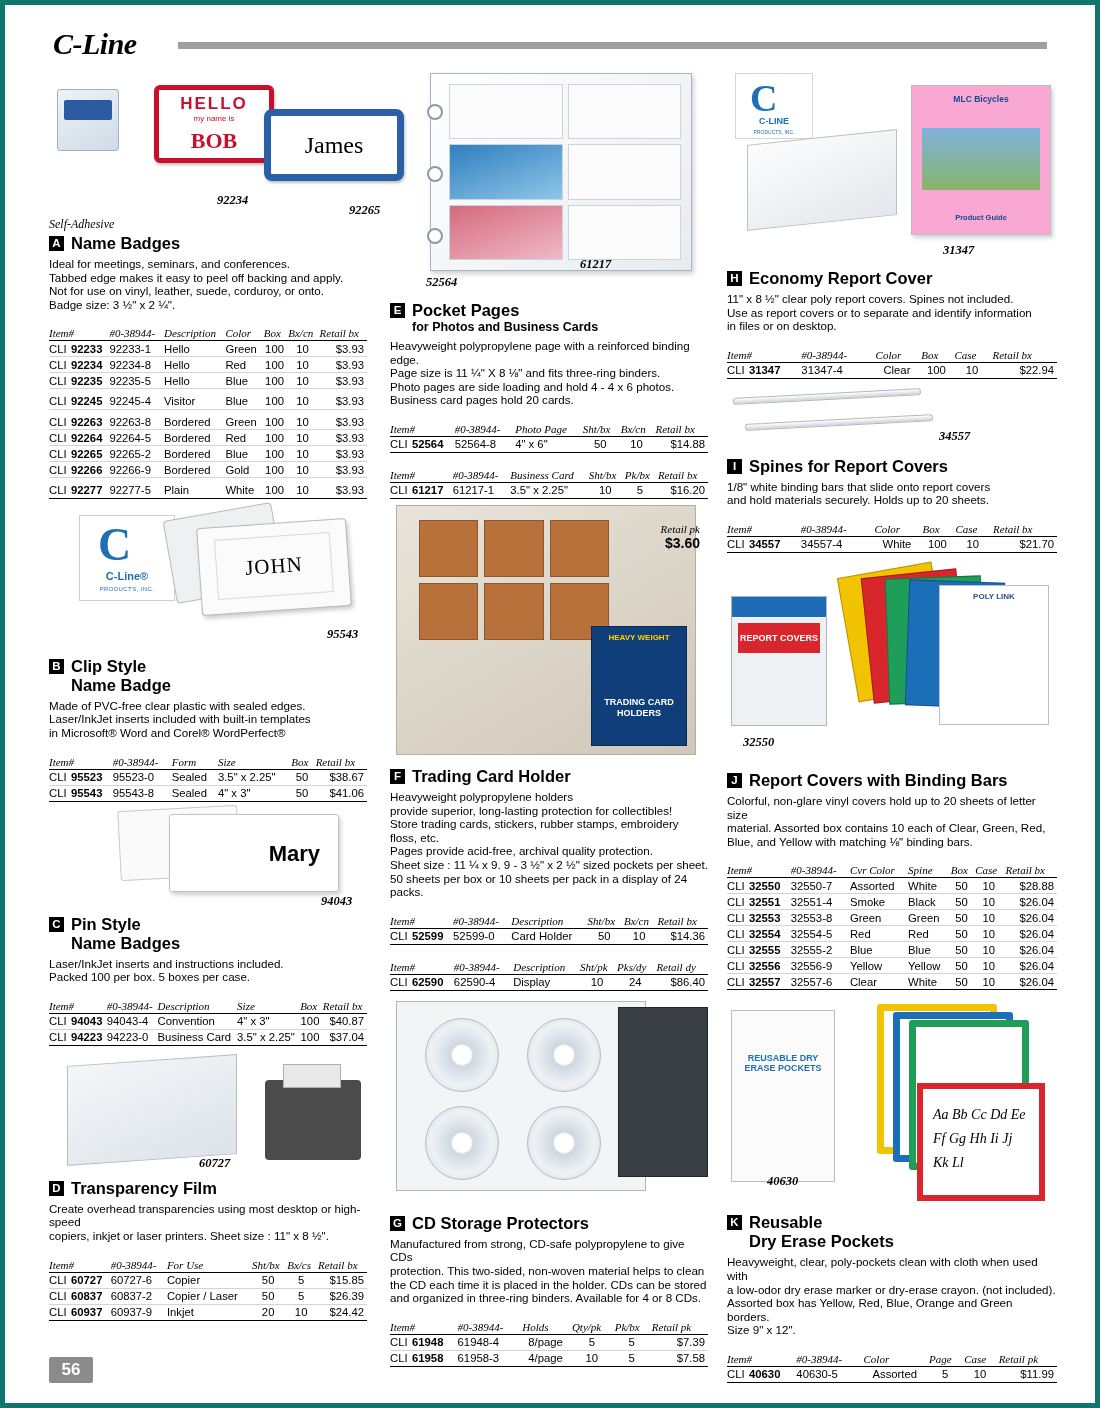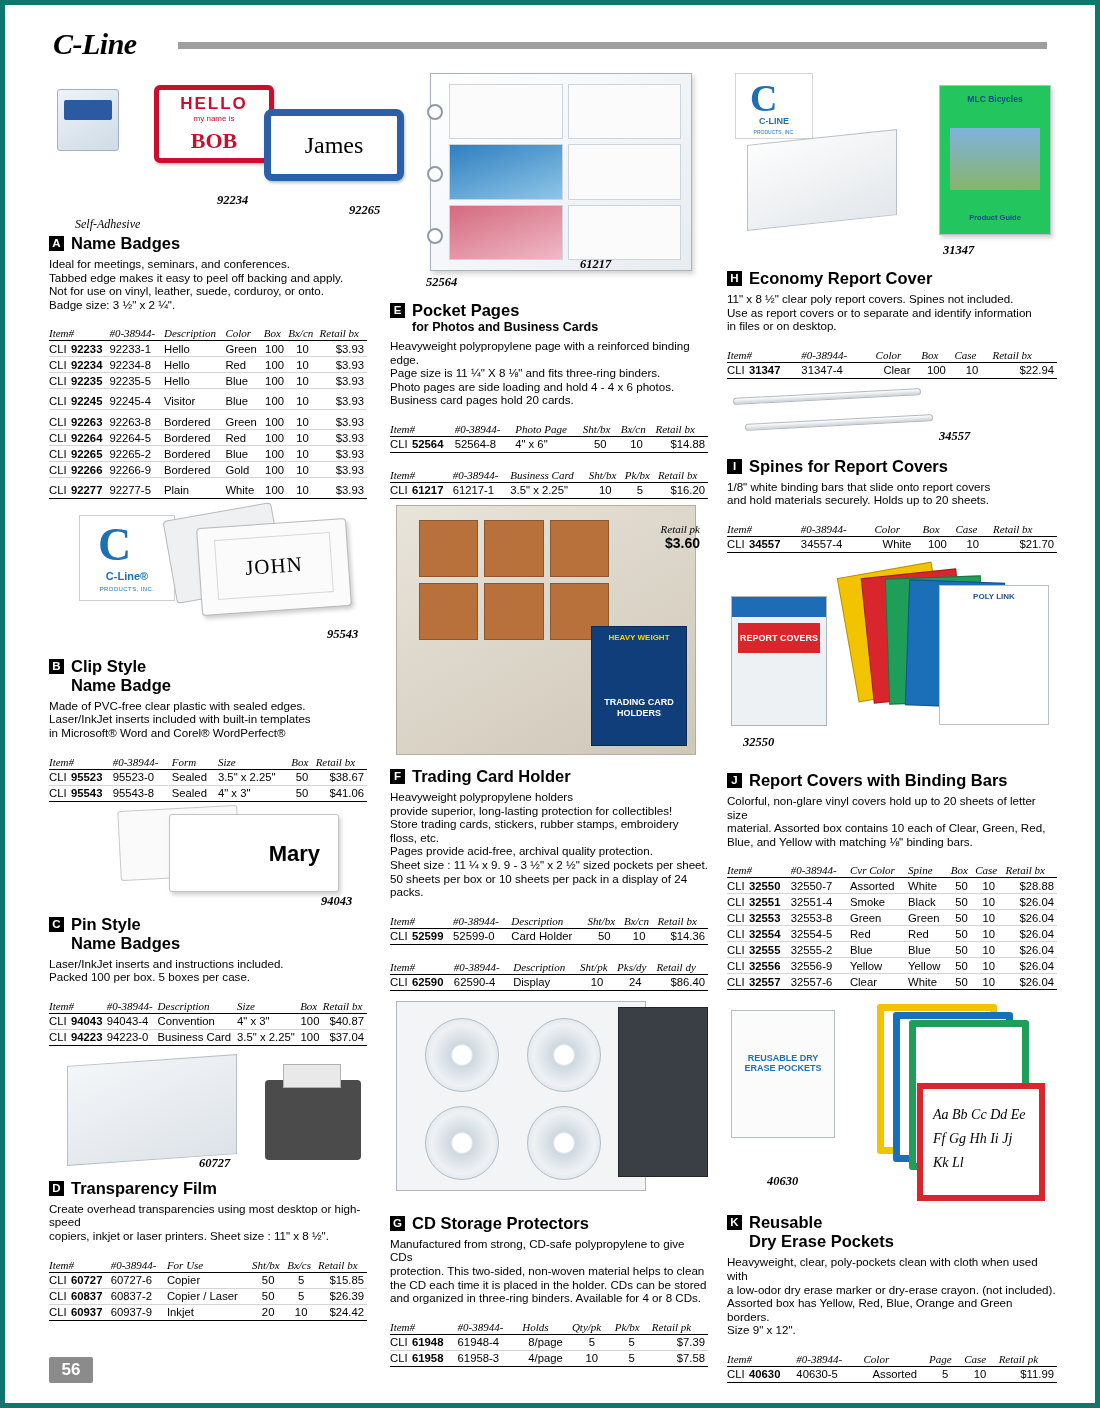--- a/index.html
+++ b/index.html
@@ -255,22 +255,22 @@
   .logoH .lbl{ position:absolute; left:0; right:0; bottom:12px; text-align:center;
      font-size:9px; font-weight:bold; color:#1f6fb4; }
   .logoH .lbl2{ position:absolute; left:0; right:0; bottom:3px; text-align:center;
      font-size:5px; color:#1f6fb4; }
   .rcStack {
     position:absolute; left:20px; top:70px; width:150px; height:86px;
     background:linear-gradient(160deg,#fdfdfd,#e3e7eb);
     border:1px solid #b9c1c8; transform:skewY(-6deg);
   }
   .guide {
-    position:absolute; right:6px; top:18px; width:112px; height:150px;
-    background:#22c55e; border:1px solid #b7bec5; box-shadow:2px 3px 4px rgba(0,0,0,.18);
+    position:absolute; right:6px; top:18px; width:140px; height:150px;
+    background:#f9a8d4; border:1px solid #b7bec5; box-shadow:2px 3px 4px rgba(0,0,0,.18);
   }
   .guide .ttl { position:absolute; left:0; right:0; top:8px; text-align:center;
      font-size:8.5px; font-weight:bold; color:#114a8f; }
   .guide .pic { position:absolute; left:10px; right:10px; top:42px; height:62px;
      background:linear-gradient(#7fb2dd,#87b56b); }
   .guide .ft { position:absolute; left:0; right:0; bottom:12px; text-align:center;
      font-size:7.5px; color:#114a8f; font-weight:bold; }
   
   .artI { height:70px; }
   .spine { position:absolute; height:7px; background:linear-gradient(#ffffff,#cdd3d8);
@@ -285,21 +285,21 @@
   .jbox .mid { position:absolute; left:6px; right:6px; top:26px; height:30px; background:#d8262c;
     color:#fff; font-size:9px; font-weight:bold; text-align:center; line-height:30px; }
   .fan { position:absolute; width:96px; height:126px; border:1px solid rgba(0,0,0,.25); }
   .jdoc { position:absolute; right:8px; top:26px; width:110px; height:140px;
     background:#fff; border:1px solid #b8bfc6; }
   .jdoc .hdr{ position:absolute; left:0; right:0; top:6px; text-align:center;
     font-size:8px; font-weight:bold; color:#2b4f8e; }
   
   .artK { height:215px; }
   .kpack {
-    position:absolute; left:4px; top:14px; width:104px; height:128px;
+    position:absolute; left:4px; top:14px; width:104px; height:172px;
     background:#fbfbfb; border:1px solid #b7bdc3;
   }
   .kpack .t1 { position:absolute; left:4px; right:4px; top:42px; text-align:center;
     font-size:9px; font-weight:bold; color:#1f6fb4; line-height:10px; }
   .kpocket { position:absolute; width:120px; height:150px; background:#fff;
     border:7px solid #000; border-radius:3px; }
   .kwrite { position:absolute; right:12px; bottom:10px; width:128px; height:118px;
     background:#fff; border:6px solid #d8262c; }
   .kwrite span { position:absolute; left:10px; top:14px; right:8px;
     font-family:"Liberation Serif", serif; font-style:italic; font-size:14px; line-height:24px; }
@@ -329,21 +329,21 @@
           <div class="h1">HELLO</div>
           <div class="h2">my name is</div>
           <div class="h3">BOB</div>
         </div>
         <div class="james">
           <span>James</span>
         </div>
         <div class="num ph" style="left:168px; top:126px;">92234</div>
         <div class="num ph" style="left:300px; top:136px;">92265</div>
       </div>
-      <div class="caption-it" style="margin-left:26px;">Self-Adhesive</div>
+      <div class="caption-it" style="">Self-Adhesive</div>
       <div class="sec-row">
         <div class="letter">A</div>
         <h2 class="sec">Name Badges</h2>
       </div>
       <p class="desc">
         <span>Ideal for meetings, seminars, and conferences.</span><br>
         <span>Tabbed edge makes it easy to peel off backing and apply.</span><br>
         <span>Not for use on vinyl, leather, suede, corduroy, or onto.</span><br>
         <span>Badge size: 3 ½" x 2 ¼".</span>
       </p>

